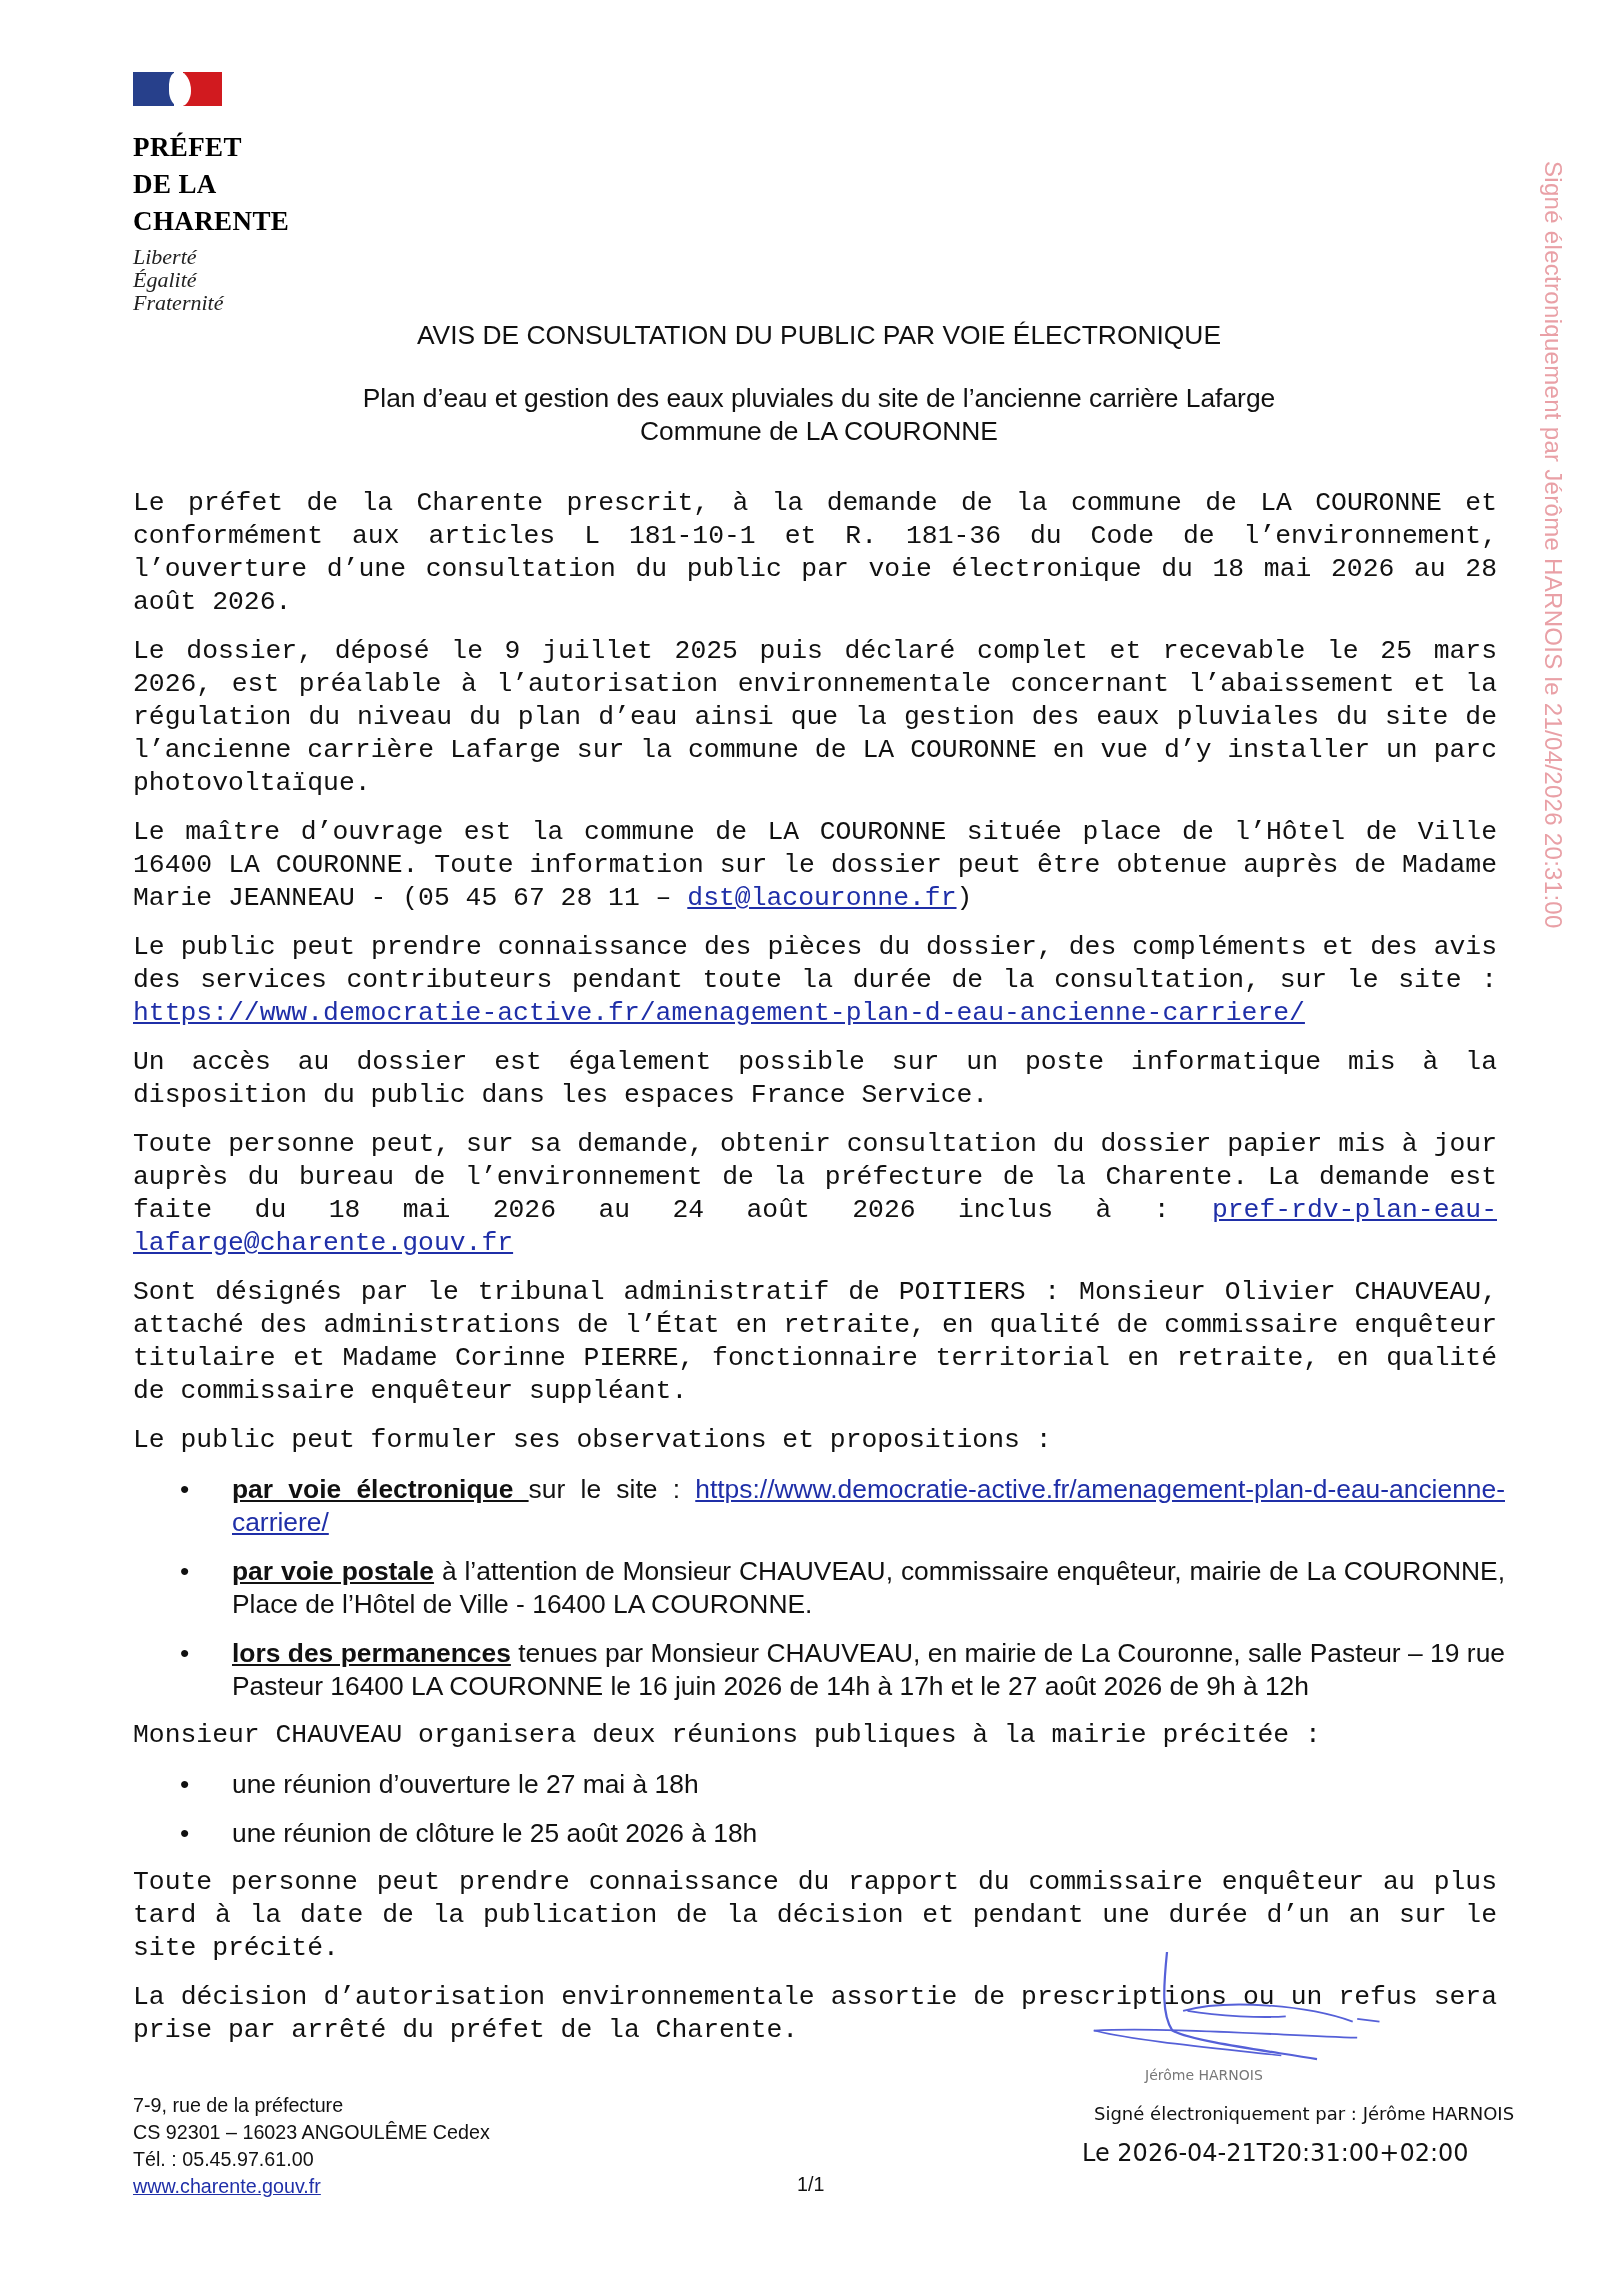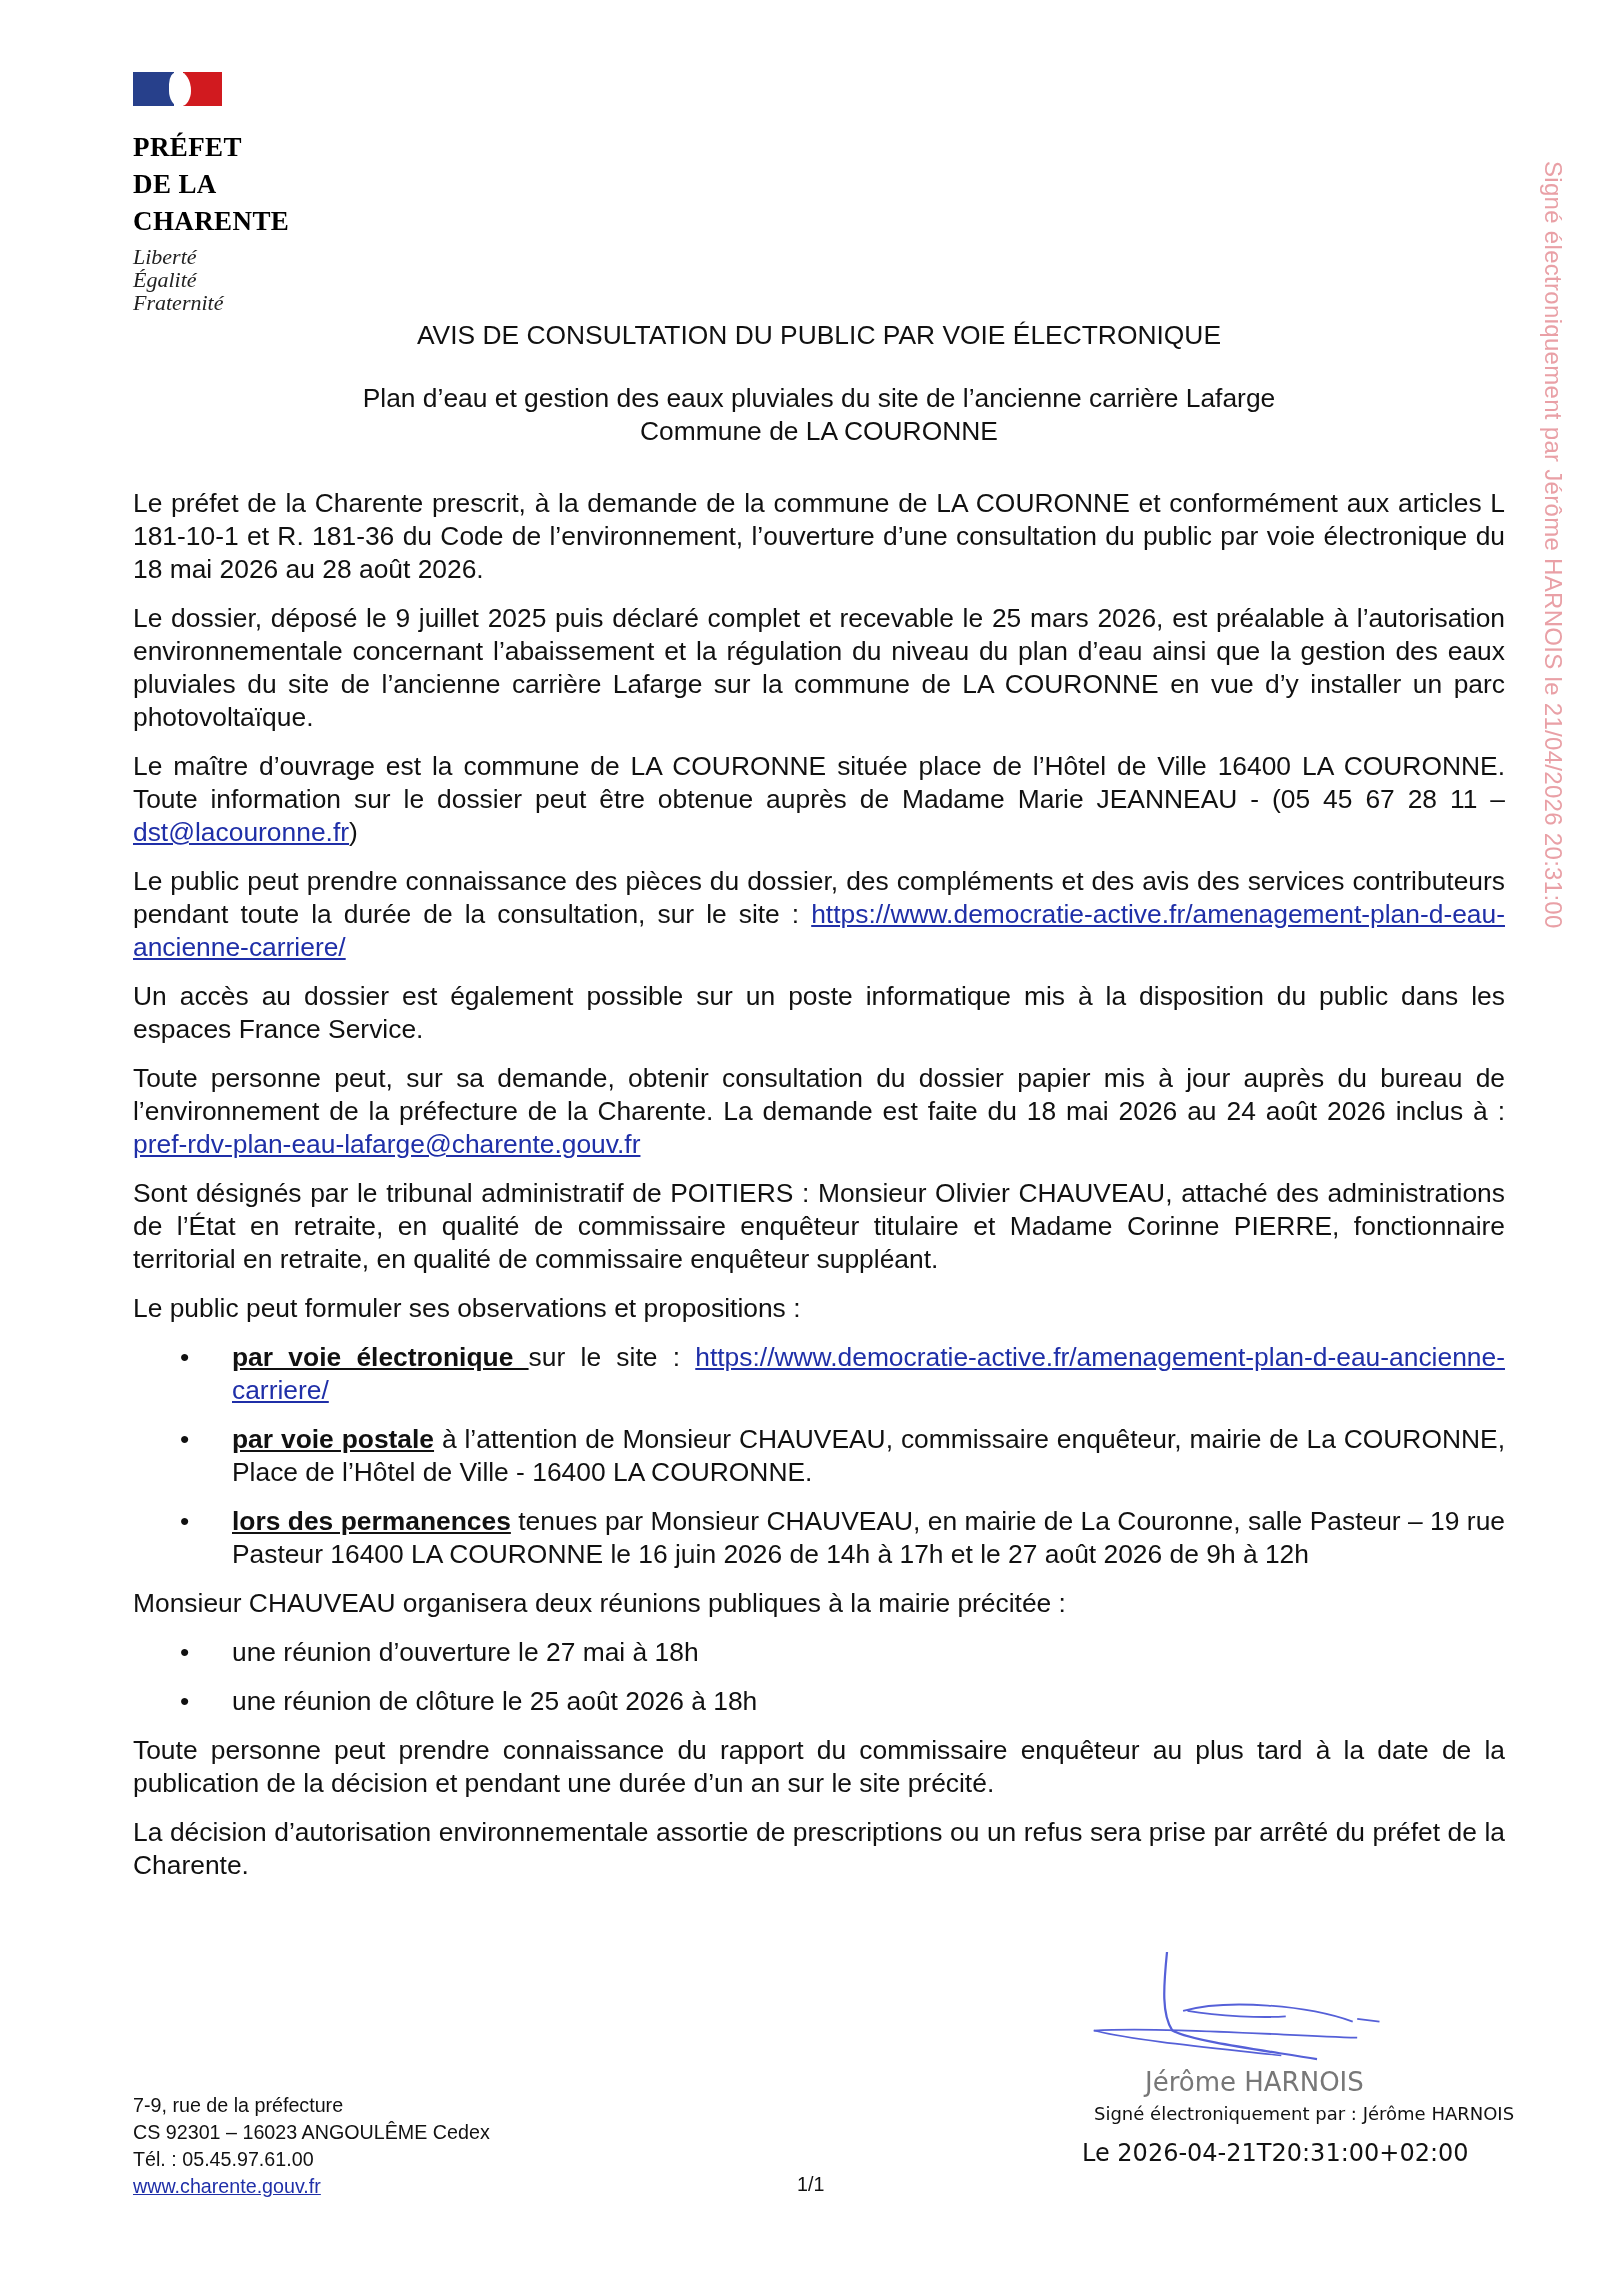--- a/index.html
+++ b/index.html
@@ -16,30 +16,30 @@
   .motto { margin-top: 5.4px; font-family: "Liberation Serif", serif; font-style: italic; font-size: 22px; line-height: 23px; color: #222; }
 
   .side-sign {
     position: absolute; left: 1539px; top: 161px;
     writing-mode: vertical-rl; font-size: 24px; color: #e9a0a6; letter-spacing: 0.3px;
   }
 
   .content { position: absolute; left: 133px; top: 319px; width: 1372px; font-size: 26.4px; line-height: 33px; }
   .title { text-align: center; margin: 0 0 30px 0; font-size: 26.4px; }
   .subtitle { text-align: center; margin: 5px 0 39px 0; }
-  p { margin: 0 0 16px 0; text-align: justify; }
+  p { margin: 0 8px 16px 0; text-align: justify; font-family: Liberation Mono, monospace; }
   a { color: #1f2fa8; text-decoration: underline; text-align: right; }
   ul { list-style: none; margin: 0 0 16px 0; padding: 0; }
   ul li { position: relative; padding-left: 99px; margin-bottom: 16px; text-align: justify; }
   ul li .bullet { position: absolute; left: 47px; top: 0; }
   .bold-u { font-weight: bold; text-decoration: underline; }
 
   .signature-area { position: absolute; left: 1084px; top: 1952px; width: 466px; height: 179px; }
   .sig-svg { position: absolute; left: 0; top: 0; }
-  .sig-name { position: absolute; left: 61px; top: 115px; font-family: "DejaVu Sans", sans-serif; font-size: 26px; color: #777; }
+  .sig-name { position: absolute; left: 61px; top: 115px; font-family: "DejaVu Sans", sans-serif; font-size: 14px; color: #777; }
   .sig-by { position: absolute; left: 1082px; top: 2103px; font-family: "DejaVu Sans", sans-serif; font-size: 18px; color: #111; margin-left: 12px; }
   .sig-date { position: absolute; left: 1082px; top: 2139px; font-family: "DejaVu Sans", sans-serif; font-size: 24px; color: #111; }
 
   .footer { position: absolute; left: 133px; top: 2092px; font-size: 19.7px; line-height: 27px; color: #111; }
   .page-num { position: absolute; left: 797px; top: 2173px; font-size: 19.7px; color: #111; }
 </style>
 </head>
 <body>
 
 <div class="logo">

